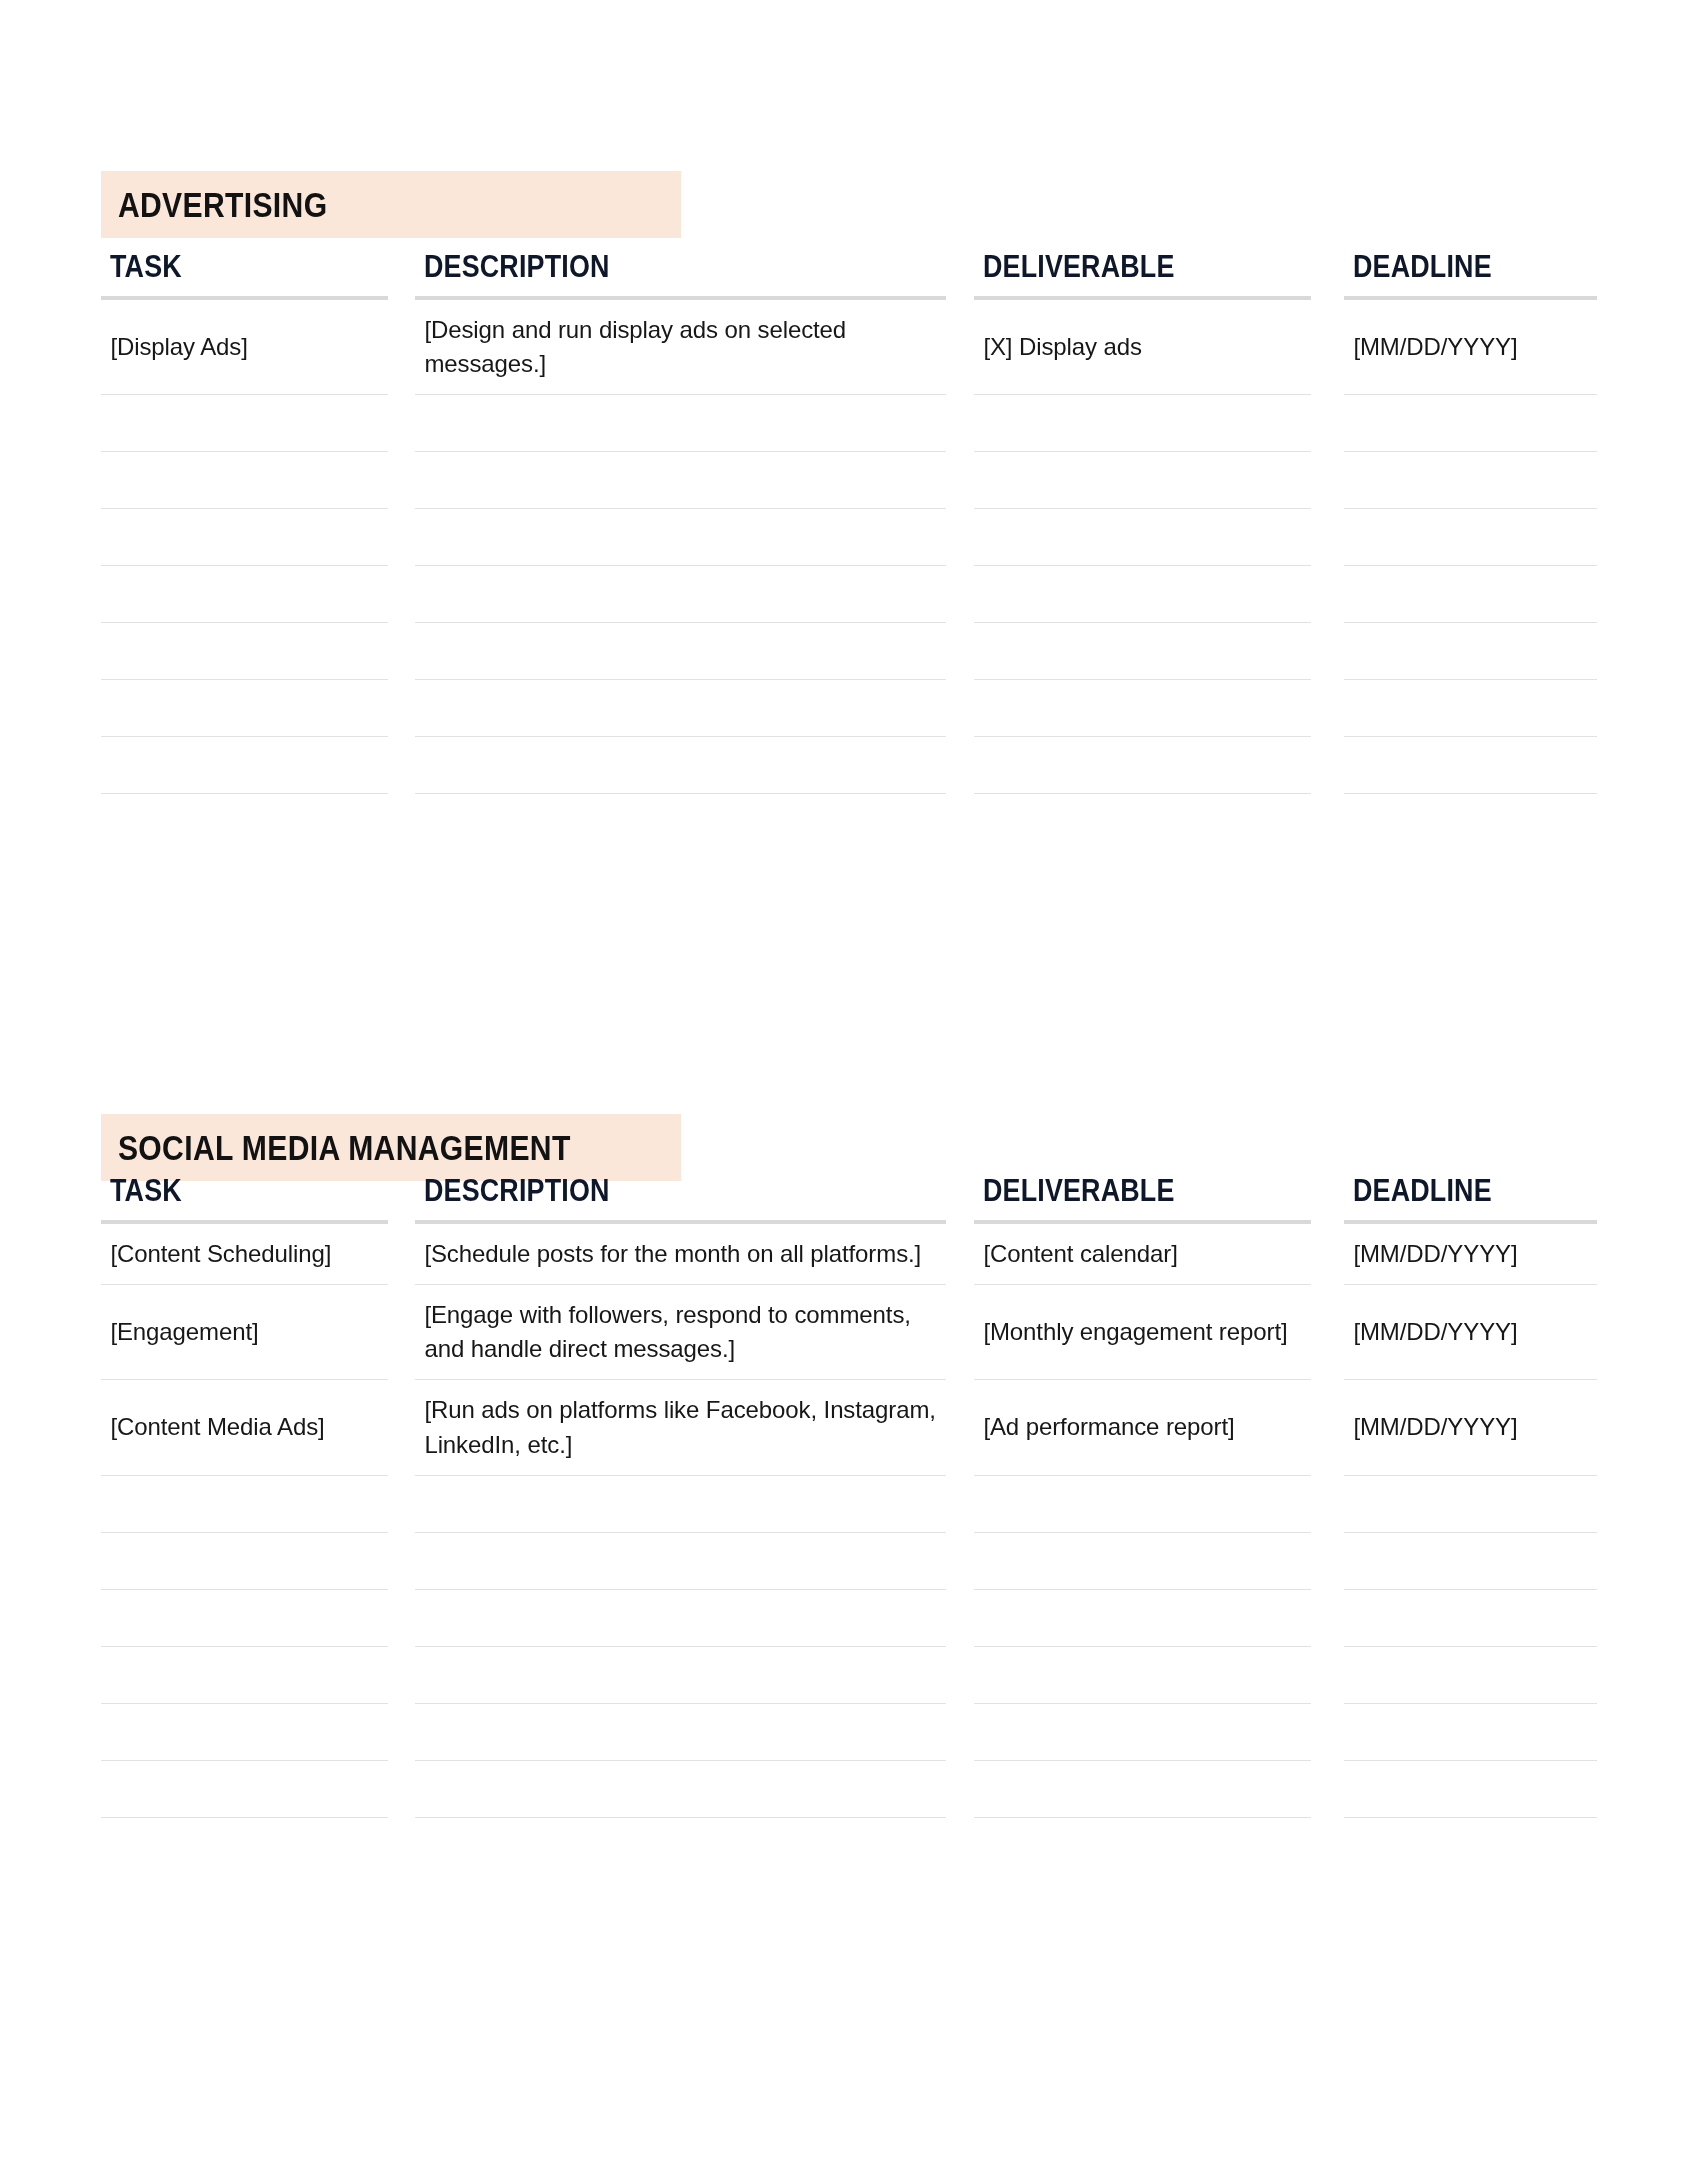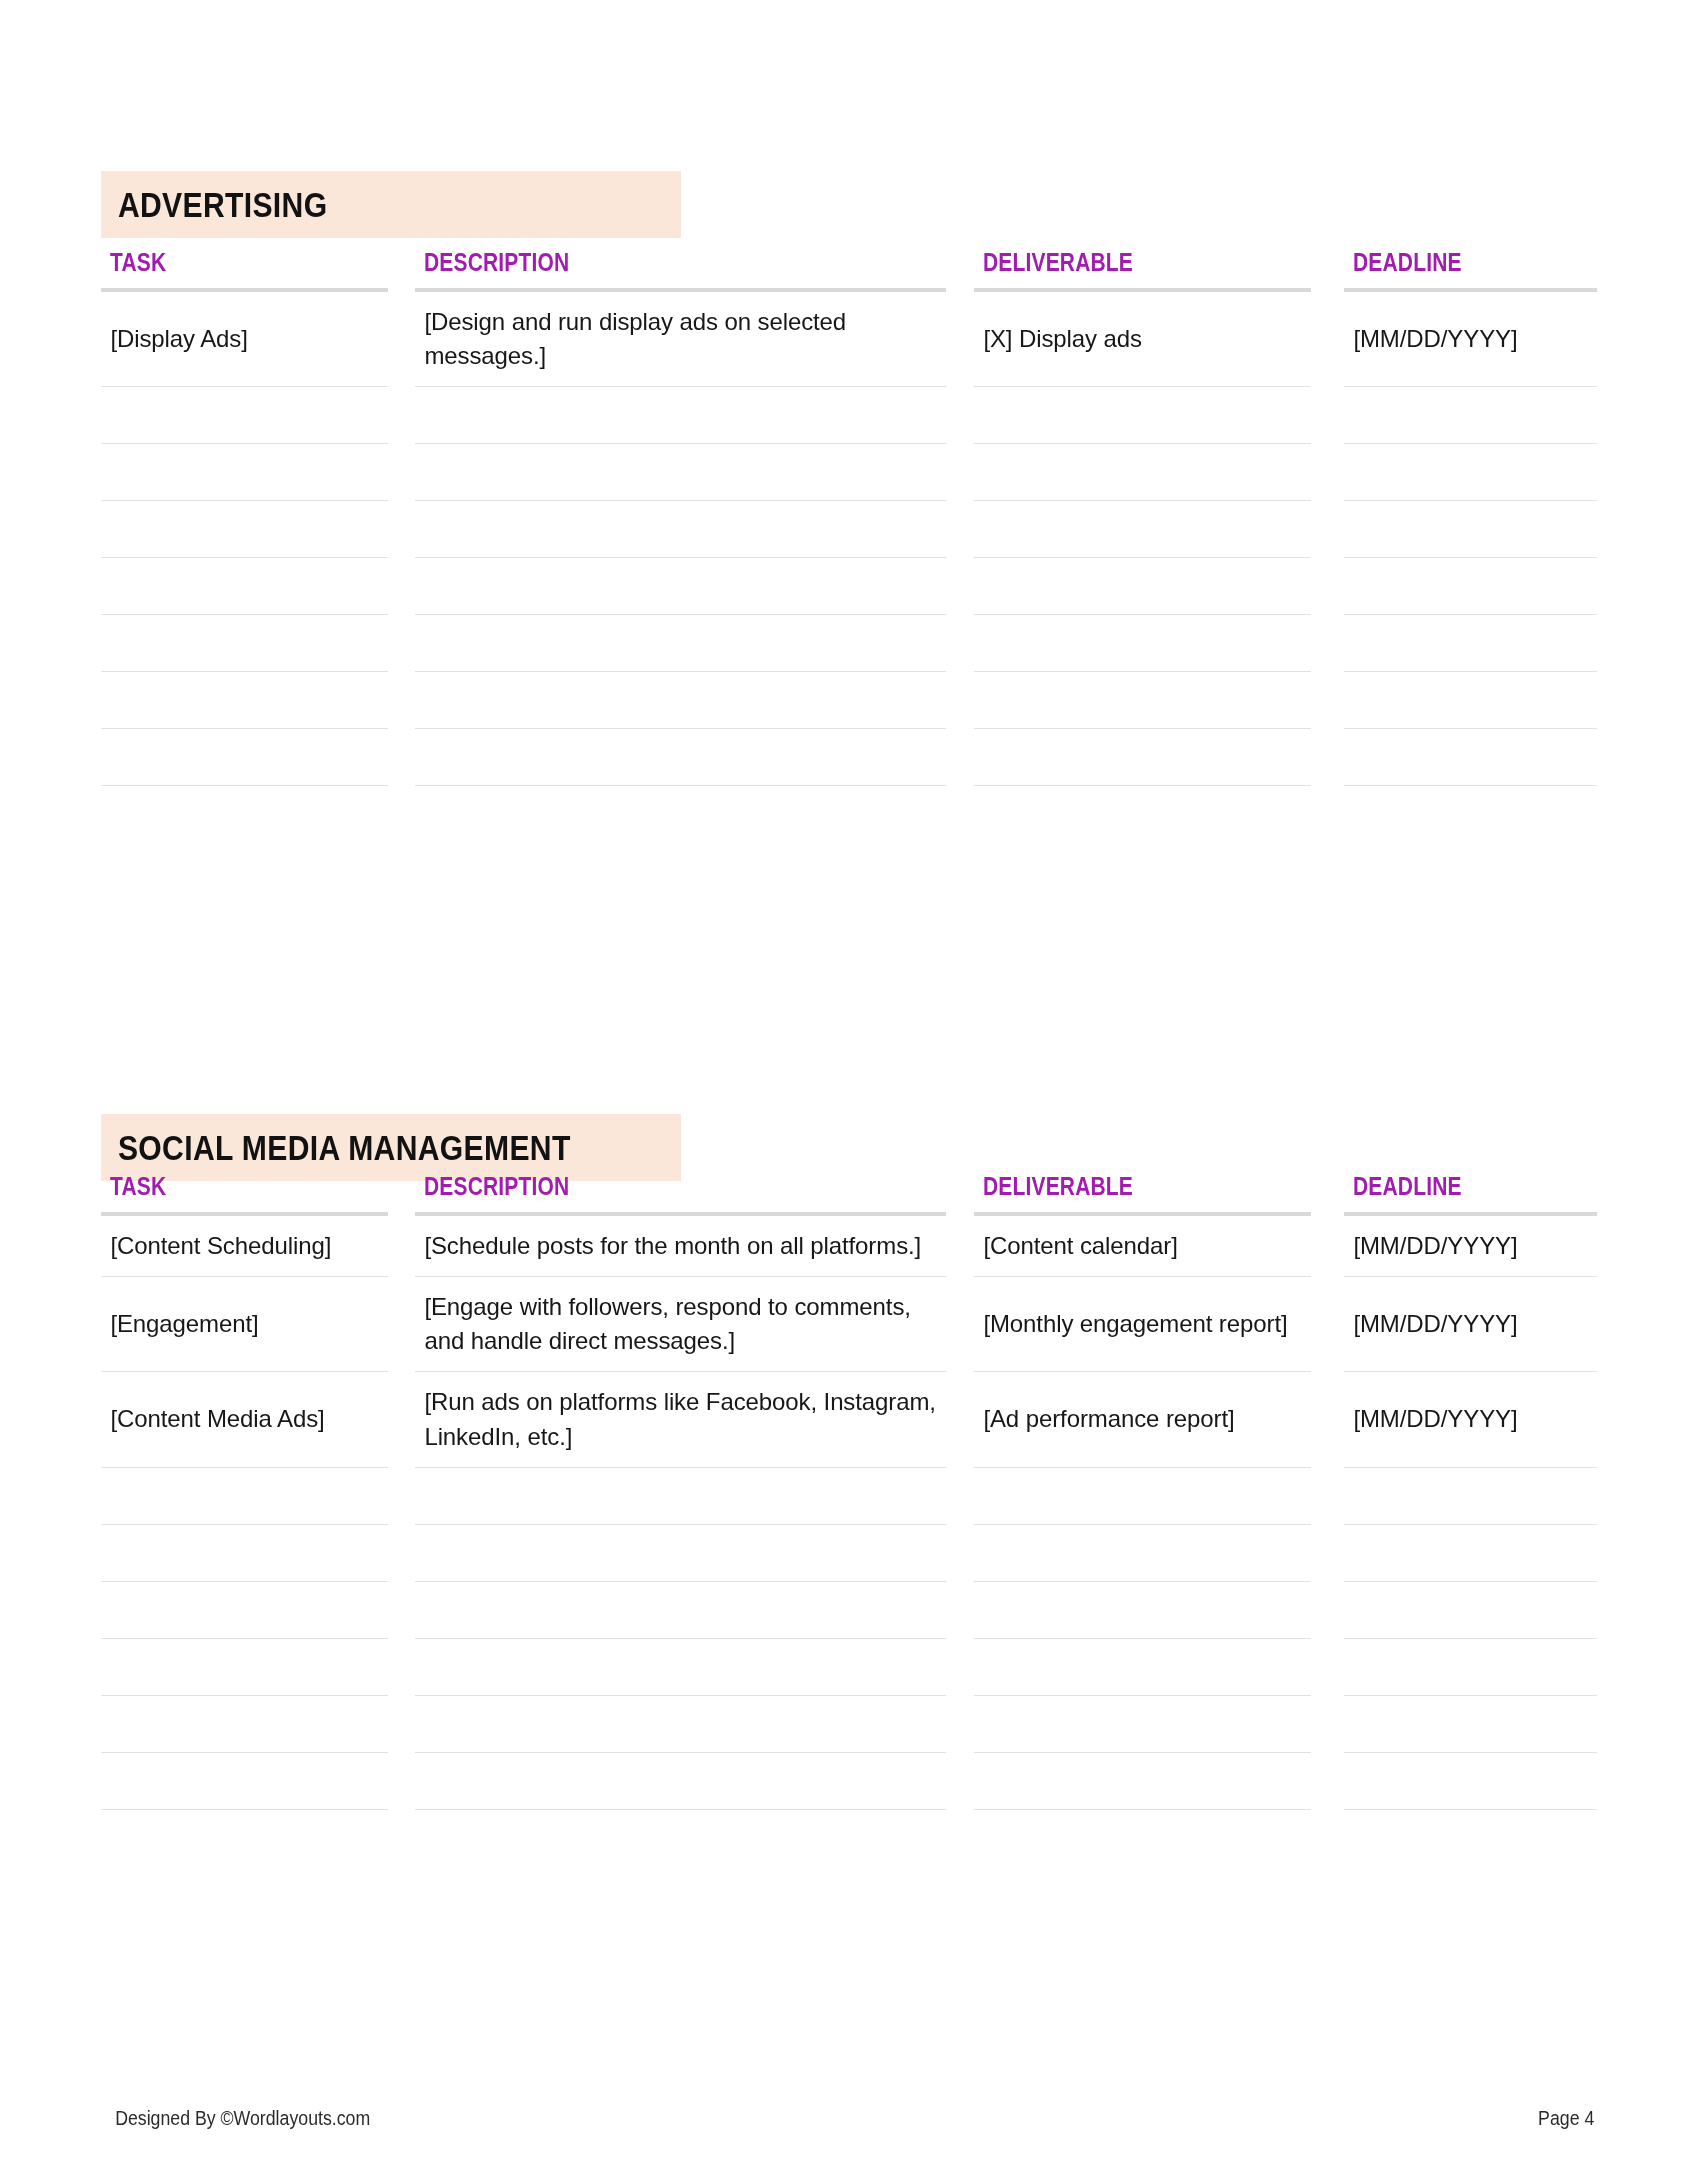--- a/index.html
+++ b/index.html
@@ -62,22 +62,22 @@
   .tbl col.c2 { width: 531px; }
   .tbl col.gap2 { width: 28px; }
   .tbl col.c3 { width: 337px; }
   .tbl col.gap3 { width: 33px; }
   .tbl col.c4 { width: 253px; }
 
   .tbl th {
     text-align: left;
     font-family: "Liberation Sans", sans-serif;
     font-weight: bold;
-    font-size: 25px;
-    color: #a21caf;
+    font-size: 32px;
+    color: #0f172a;
     letter-spacing: 0.2px;
     padding: 0 0 11.2px 9.4px;
     vertical-align: bottom;
     transform-origin: left bottom;
   }
   .tbl th .hdr-inner {
     display: inline-block;
     transform: scaleX(0.84);
     transform-origin: left bottom;
     white-space: nowrap;
@@ -345,19 +345,15 @@
             <td class="cell empty-tall"></td>
             <td class="spacer"></td>
             <td class="cell empty-tall"></td>
             <td class="spacer"></td>
             <td class="cell empty-tall"></td>
           </tr>
       </tbody>
     </table>
   </div>
 
-  <div class="footer">
-    <span class="left">Designed By ©Wordlayouts.com</span>
-    <span class="right">Page 4</span>
-  </div>
 
 </div>
 
 
 </body></html>

